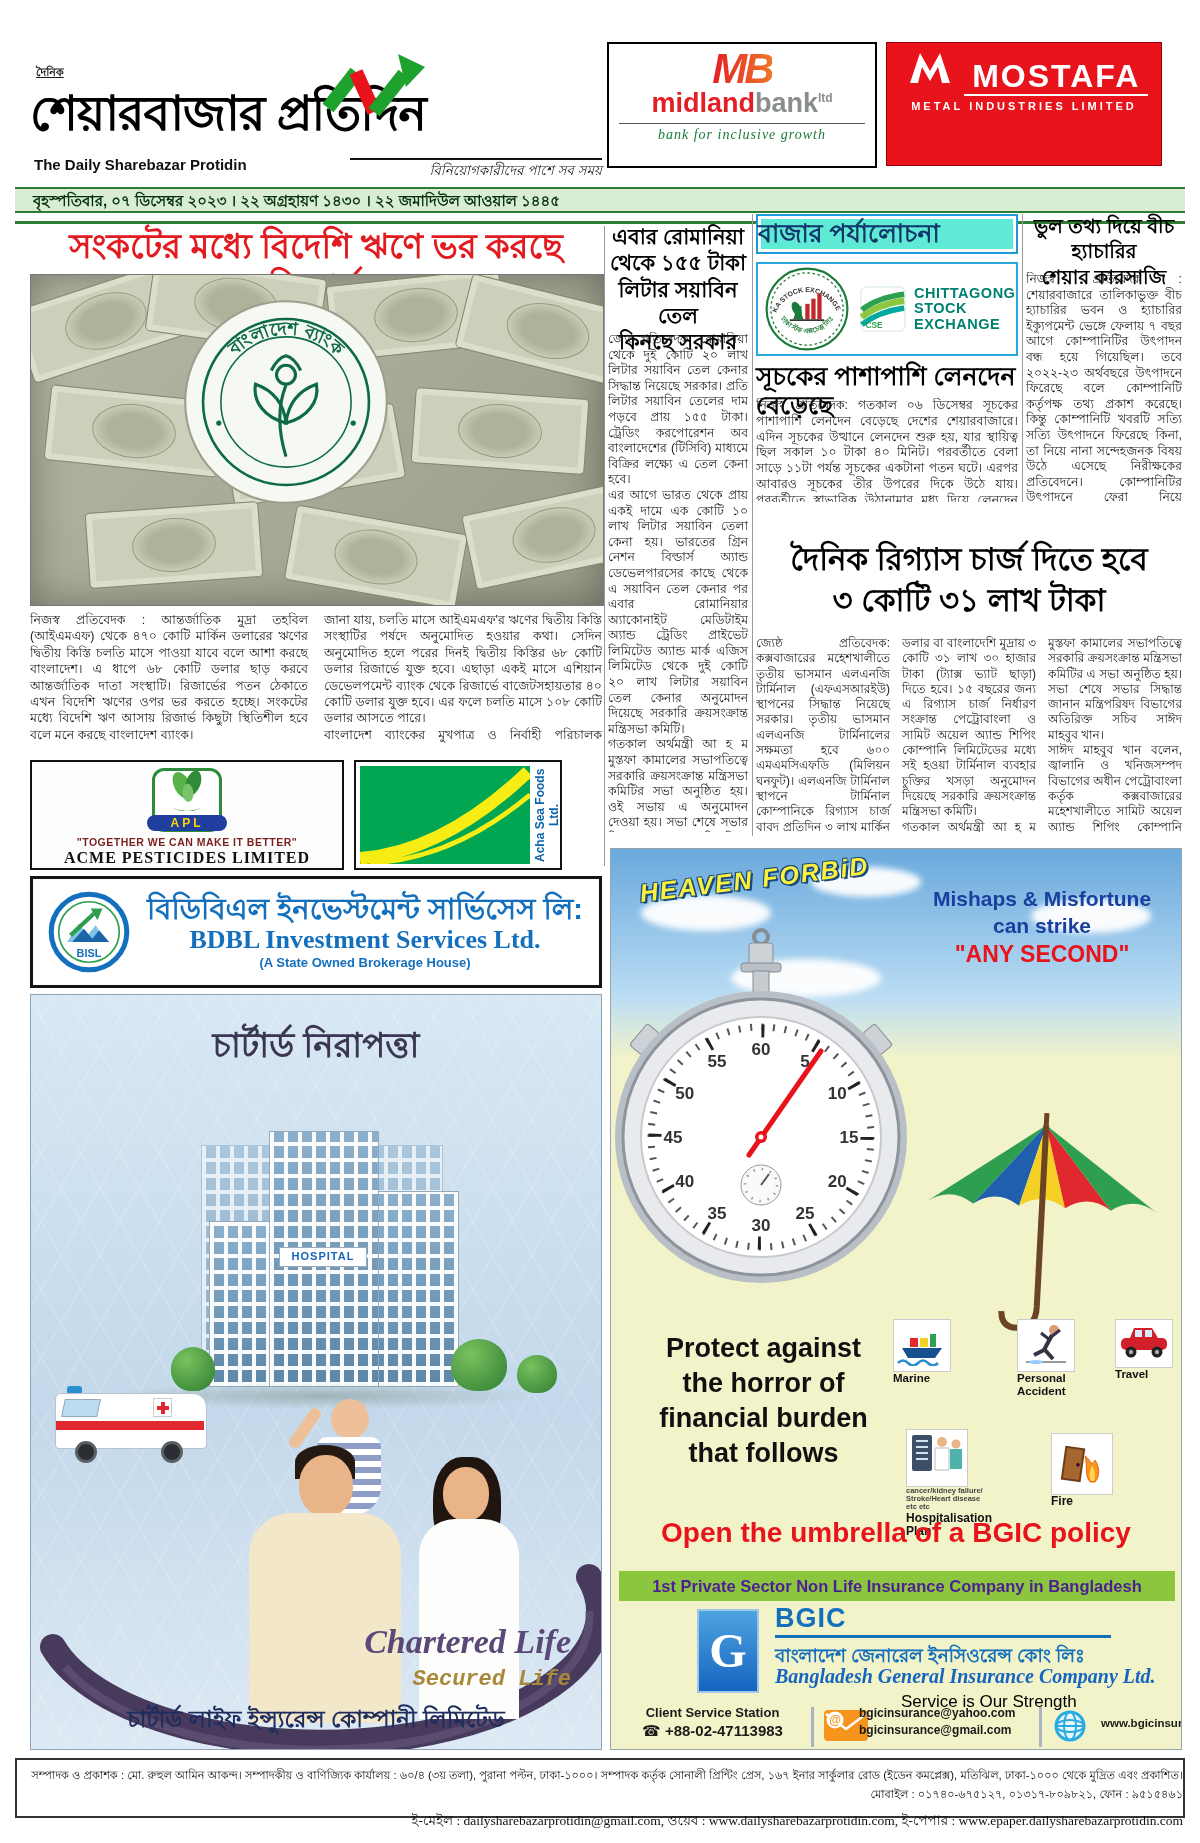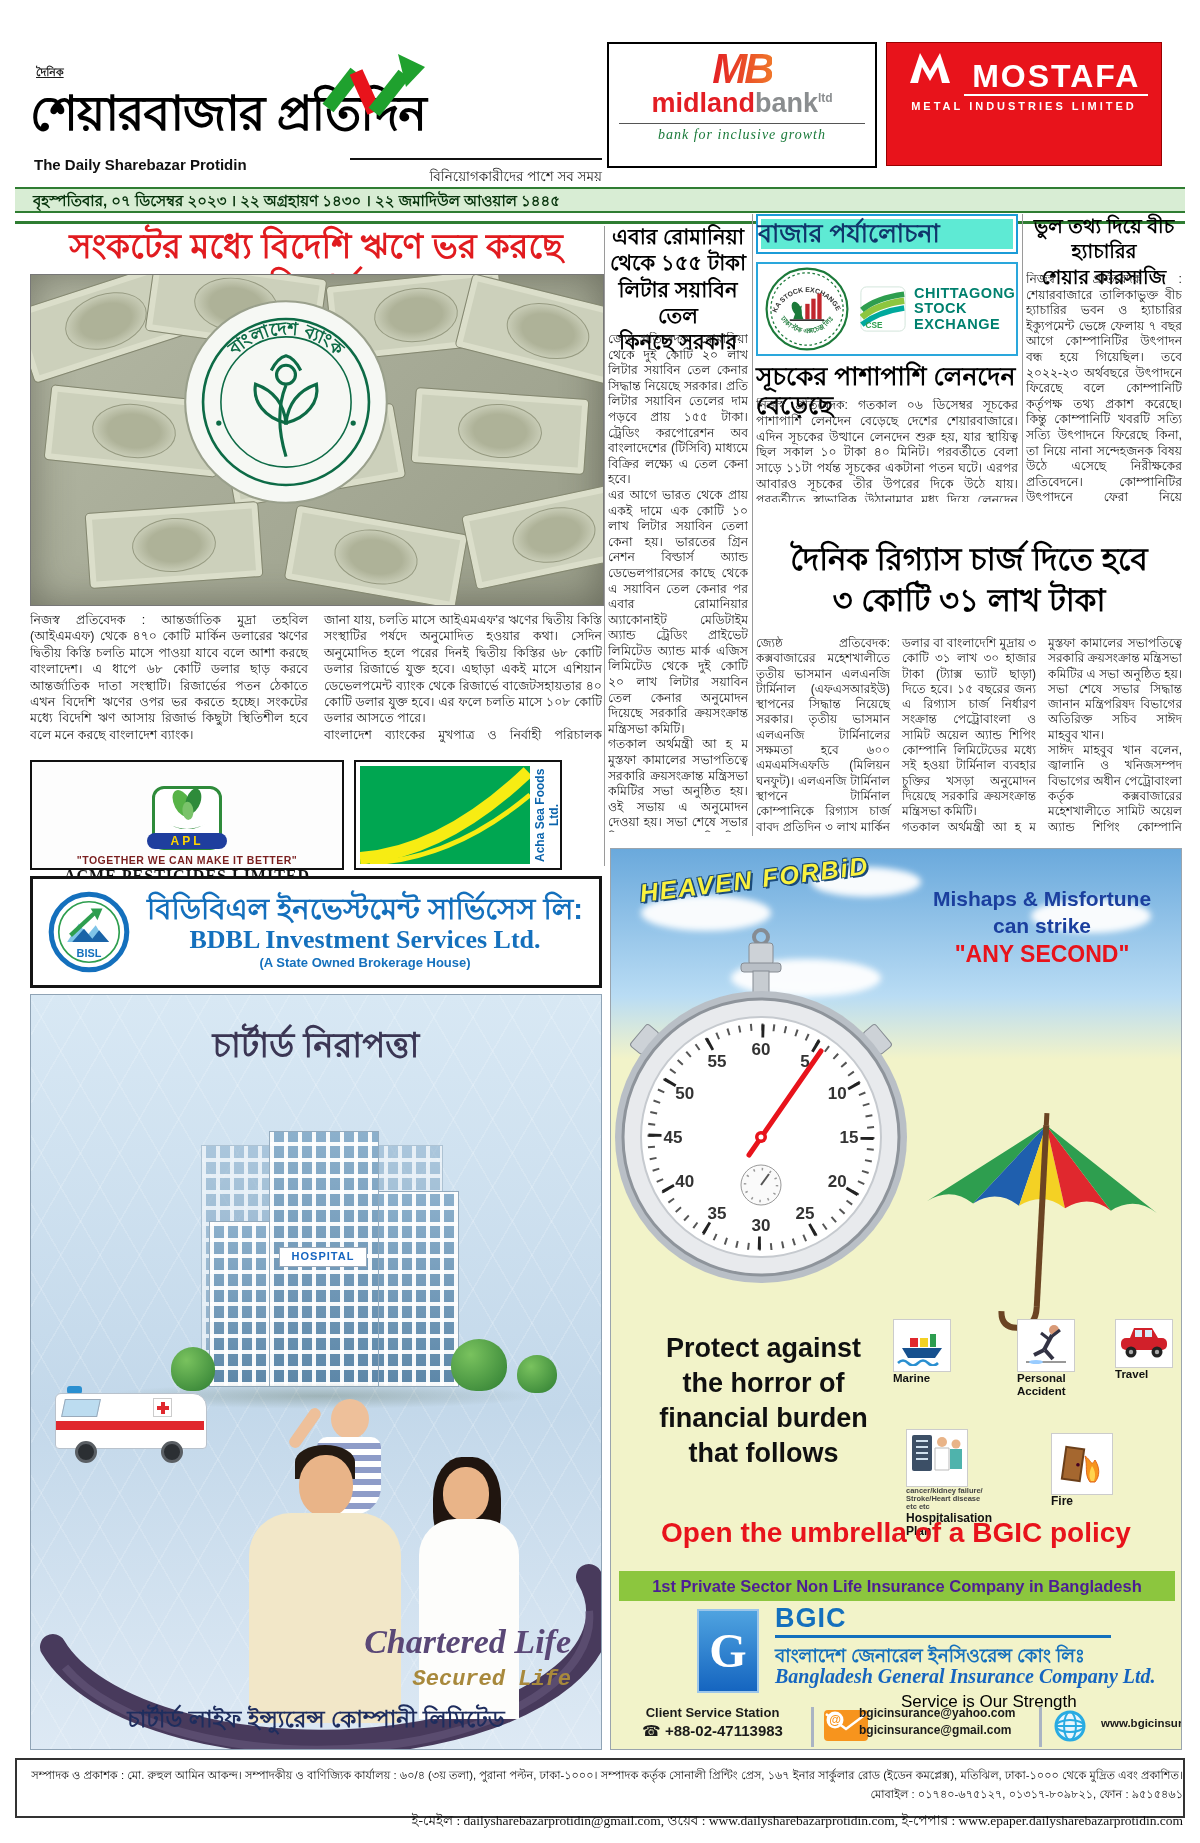--- a/index.html
+++ b/index.html
@@ -8,21 +8,21 @@
   .abs{position:absolute;}
   .pre{white-space:pre-line;}
   .just{text-align:justify;text-justify:inter-word;}
   .hide-ov{overflow:hidden;}
 
   
   #daily-label{left:36px;top:64px;font-size:11px;font-weight:700;text-decoration:underline;}
   #logo-title{left:30px;top:88px;width:575px;font-size:48px;font-weight:900;letter-spacing:-1px;color:#000;line-height:1.1;}
   #logo-arrow{left:318px;top:46px;}
   #logo-sub-en{left:34px;top:156px;font-size:15px;font-weight:700;color:#111;}
-  #logo-tagline{left:350px;top:158px;width:252px;font-size:13.5px;text-align:right;border-top:2px solid #111;padding-top:6px;}
+  #logo-tagline{left:350px;top:158px;width:252px;font-size:13.5px;text-align:right;border-top:2px solid #111;padding-top:0;font-style:italic;}
 
   .topad{border:2px solid #000;background:#fff;}
   #ad-midland{left:607px;top:42px;width:266px;height:122px;text-align:center;}
   #mb-mono{display:inline-block;margin-top:4px;font-size:42px;font-weight:900;font-style:italic;letter-spacing:-3px;
            background:linear-gradient(90deg,#e31e24,#f0762a);-webkit-background-clip:text;background-clip:text;color:transparent;line-height:1;}
   #midland-name{font-size:27px;font-weight:800;line-height:1;margin-top:0;}
   #midland-name .red{color:#e31e24;} #midland-name .gray{color:#8a8d8f;}
   #midland-name sup{font-size:12px;color:#8a8d8f;}
   #midland-tag{margin:6px 10px 0 10px;border-top:1.5px solid #555;padding-top:3px;
                font-family:"Liberation Serif",serif;font-style:italic;color:#1a7a3a;font-size:14px;letter-spacing:1px;}
@@ -65,21 +65,21 @@
   #beach-headline{left:1026px;top:214px;width:156px;font-size:19.5px;font-weight:800;text-align:center;line-height:1.3;color:#000;}
   #beach-body{left:1026px;top:272px;width:156px;height:230px;font-size:12.3px;line-height:15.6px;}
 
   
   #lng-kicker{left:756px;top:506px;width:426px;text-align:center;font-size:26px;font-weight:800;color:#000;}
   #lng-headline{left:756px;top:540px;width:426px;text-align:center;font-size:31px;font-weight:800;line-height:1.32;color:#000;}
   #lng-body{left:756px;top:636px;width:426px;height:200px;column-count:3;column-gap:12px;font-size:12px;line-height:15.3px;}
 
   
   #ad-apl{left:30px;top:760px;width:314px;height:110px;border:2px solid #111;background:#fdfdfd;text-align:center;box-sizing:border-box;}
-  #apl-logo{position:relative;display:inline-block;width:64px;height:58px;margin-top:24px;border:3px solid #2e8b3a;border-radius:12px;background:#fff;}
+  #apl-logo{position:relative;display:inline-block;width:64px;height:58px;margin-top:6px;border:3px solid #2e8b3a;border-radius:12px;background:#fff;}
   #apl-band{position:absolute;left:-8px;right:-8px;bottom:-2px;height:16px;background:#1f3e9e;border-radius:8px;
             color:#ffd400;font-size:12px;font-weight:800;letter-spacing:3px;line-height:16px;}
   #apl-tagline{font-size:10.5px;font-weight:800;color:#7a1f1f;margin-top:4px;letter-spacing:.5px;}
   #apl-company{font-family:"Liberation Serif",serif;font-size:16px;font-weight:800;color:#111;letter-spacing:1px;margin-top:1px;}
   #ad-acha{left:354px;top:760px;width:208px;height:110px;border:2px solid #111;background:#fff;box-sizing:border-box;}
   #acha-green{position:absolute;left:4px;top:4px;right:30px;bottom:4px;background:#00a651;}
   #acha-label{position:absolute;right:3px;top:4px;bottom:4px;width:24px;writing-mode:vertical-rl;transform:rotate(180deg);
               color:#0b64ac;font-weight:700;font-size:12px;text-align:center;}
 
   #ad-bdbl{left:30px;top:876px;width:572px;height:112px;border:3px solid #141414;background:#fff;box-sizing:border-box;

